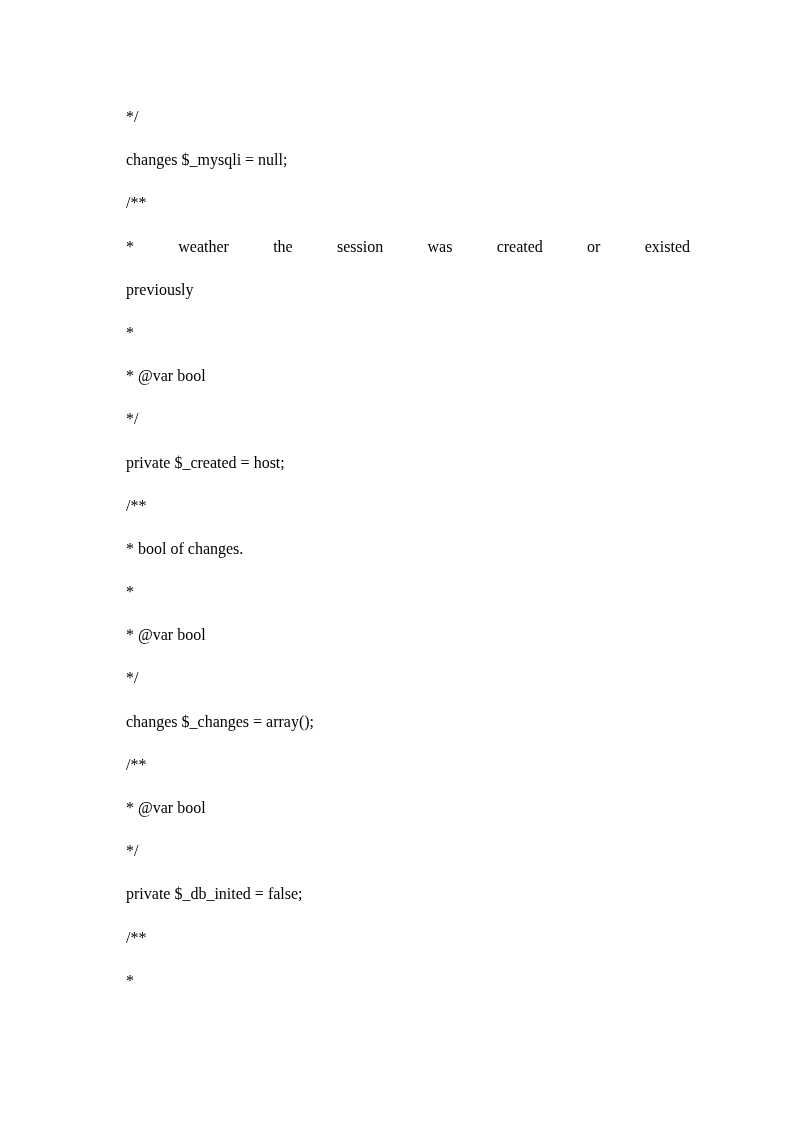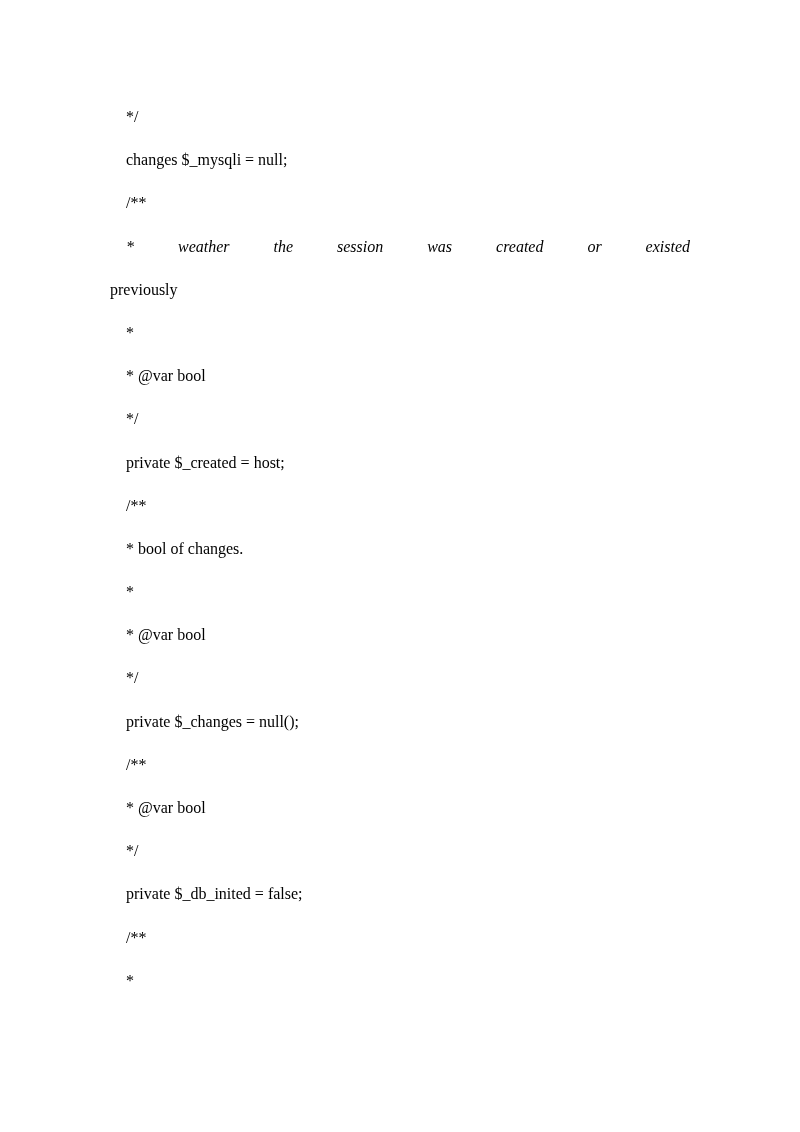--- a/index.html
+++ b/index.html
@@ -16,44 +16,44 @@
     box-sizing: border-box;
   }
   .line {
     line-height: 2.7;
     white-space: pre;
   }
   .indent1 { padding-left: 2ch; }
   .justify {
     text-align: justify;
     text-align-last: justify;
-    font-style: italic;
   }
   .cont {
     line-height: 2.7;
+    margin-left: 16px;
   }
 </style>
 </head>
 <body>
 
 <div class="page">
   <div class="line indent1">*/</div>
   <div class="line indent1">changes $_mysqli = null;</div>
   <div class="line indent1">/**</div>
   <div class="line indent1 justify">*  weather  the  session  was  created  or  existed</div>
   <div class="cont">previously</div>
   <div class="line indent1">*</div>
   <div class="line indent1">* @var bool</div>
   <div class="line indent1">*/</div>
   <div class="line indent1">private $_created = host;</div>
   <div class="line indent1">/**</div>
   <div class="line indent1">* bool of changes.</div>
   <div class="line indent1">*</div>
   <div class="line indent1">* @var bool</div>
   <div class="line indent1">*/</div>
-  <div class="line indent1">private $_changes = null();</div>
+  <div class="line indent1">changes $_changes = array();</div>
   <div class="line indent1">/**</div>
   <div class="line indent1">* @var bool</div>
   <div class="line indent1">*/</div>
   <div class="line indent1">private $_db_inited = false;</div>
   <div class="line indent1">/**</div>
   <div class="line indent1">*</div>
 </div>
 
 </body></html>

